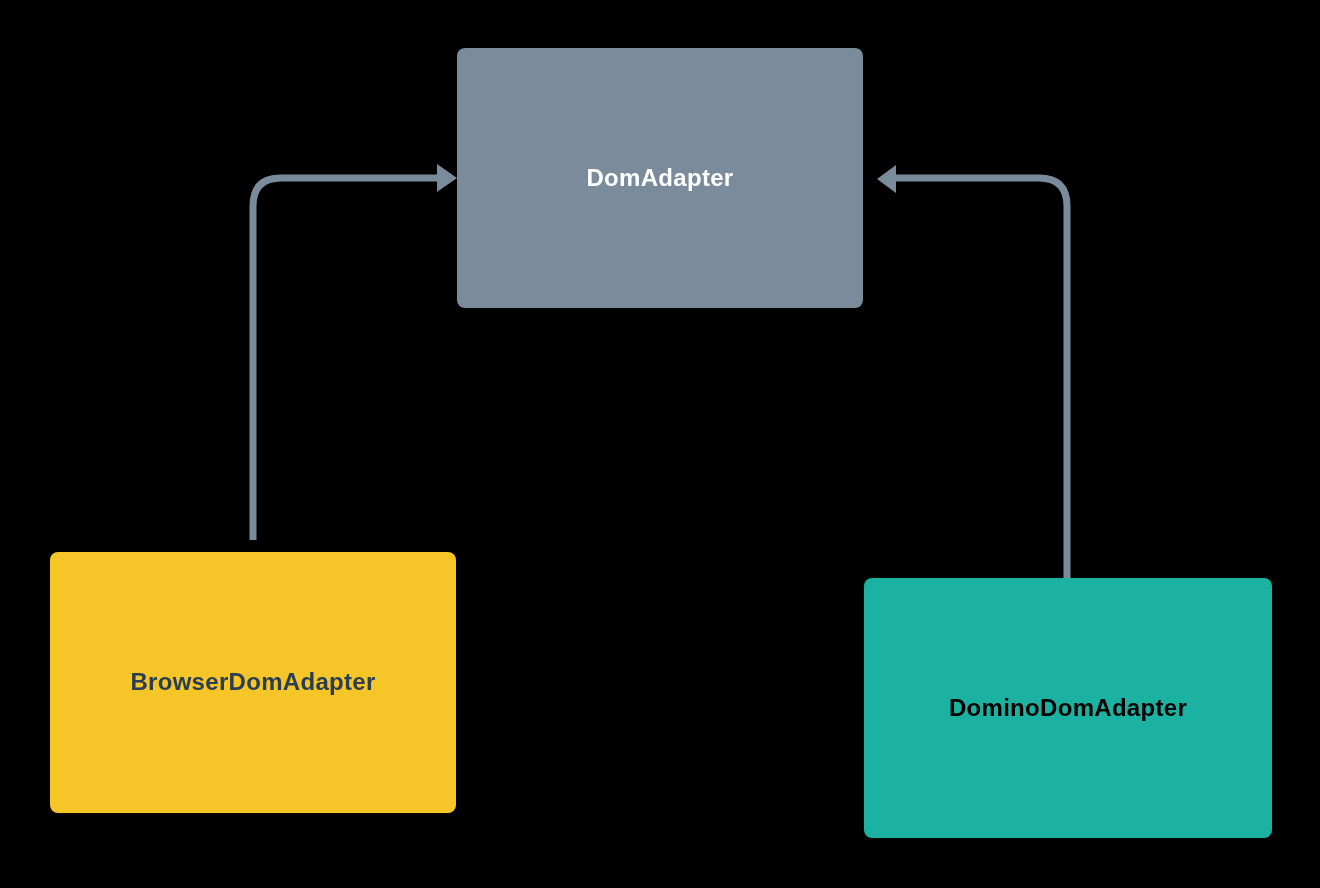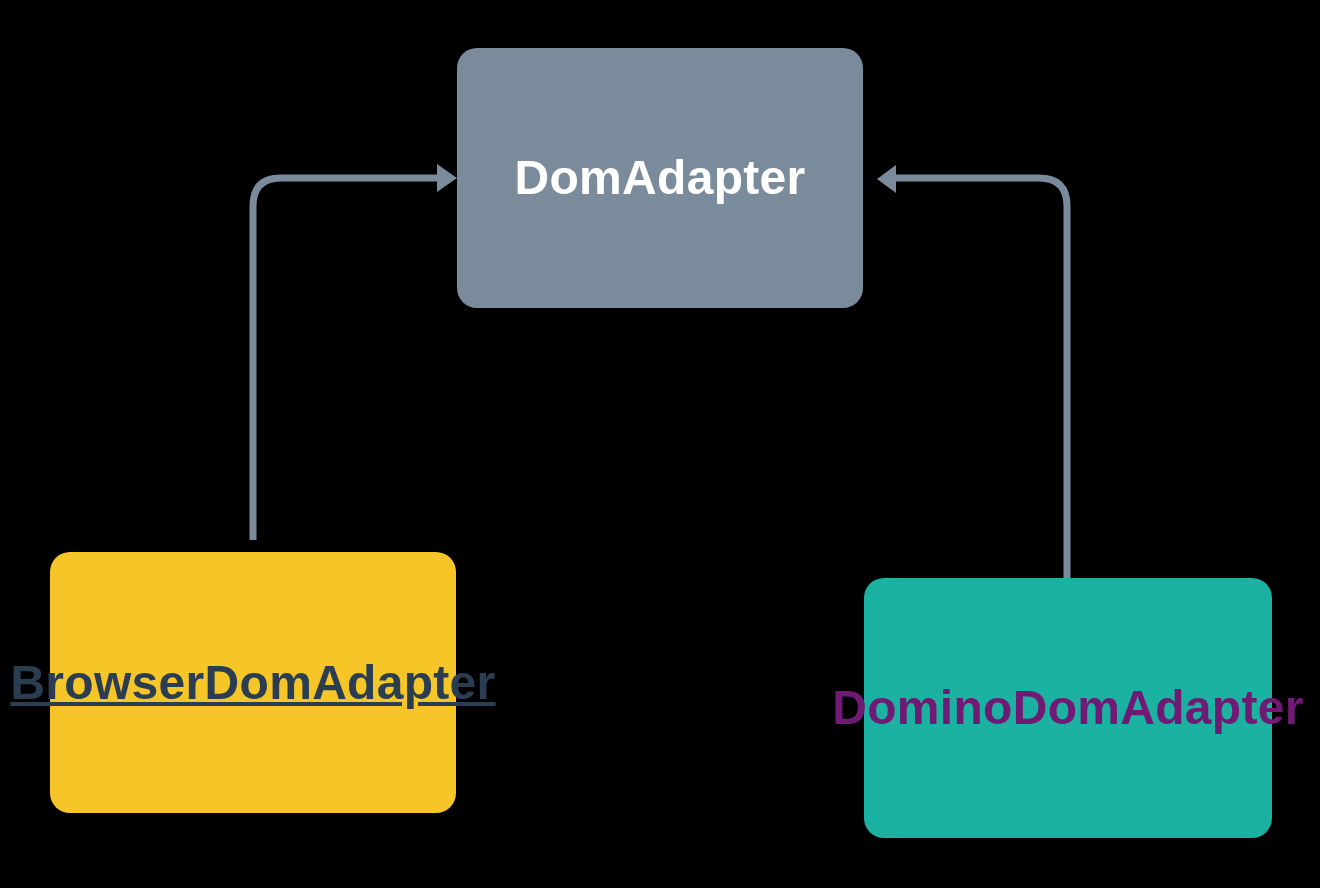--- a/index.html
+++ b/index.html
@@ -17,42 +17,41 @@
   }
   .connector-layer {
     position: absolute;
     left: 0;
     top: 0;
     width: 1320px;
     height: 888px;
   }
   .node {
     position: absolute;
-    border-radius: 20px;
+    border-radius: 8px;
     display: flex;
     align-items: center;
     justify-content: center;
     text-align: center;
-    font-size: 48px;
+    font-size: 24px;
     font-weight: 600;
     line-height: 1.45;
     letter-spacing: 0.3px;
   }
   .node-domadapter {
     left: 457px;
     top: 48px;
     width: 406px;
     height: 260px;
   }
   .node-browserdomadapter {
     left: 50px;
     top: 552px;
     width: 406px;
     height: 261px;
-    text-decoration: underline;
   }
   .node-dominodomadapter {
     left: 864px;
     top: 578px;
     width: 408px;
     height: 260px;
   }
 </style>
 </head>
 <body>
@@ -69,19 +68,19 @@
   </svg>
 
   <div class="node node-domadapter" style="background-color: rgb(122, 140, 155); color: rgb(255, 255, 255);">
     <span>DomAdapter</span>
   </div>
 
   <div class="node node-browserdomadapter" style="background-color: rgb(246, 198, 40); color: rgb(43, 62, 81);">
     <span>BrowserDomAdapter</span>
   </div>
 
-  <div class="node node-dominodomadapter" style="background-color: rgb(28, 178, 162); color: #701a75;">
+  <div class="node node-dominodomadapter" style="background-color: rgb(28, 178, 162); color: #000000;">
     <span>
       <div>DominoDomAdapter</div>
     </span>
   </div>
 
 </div>
 
 </body></html>

